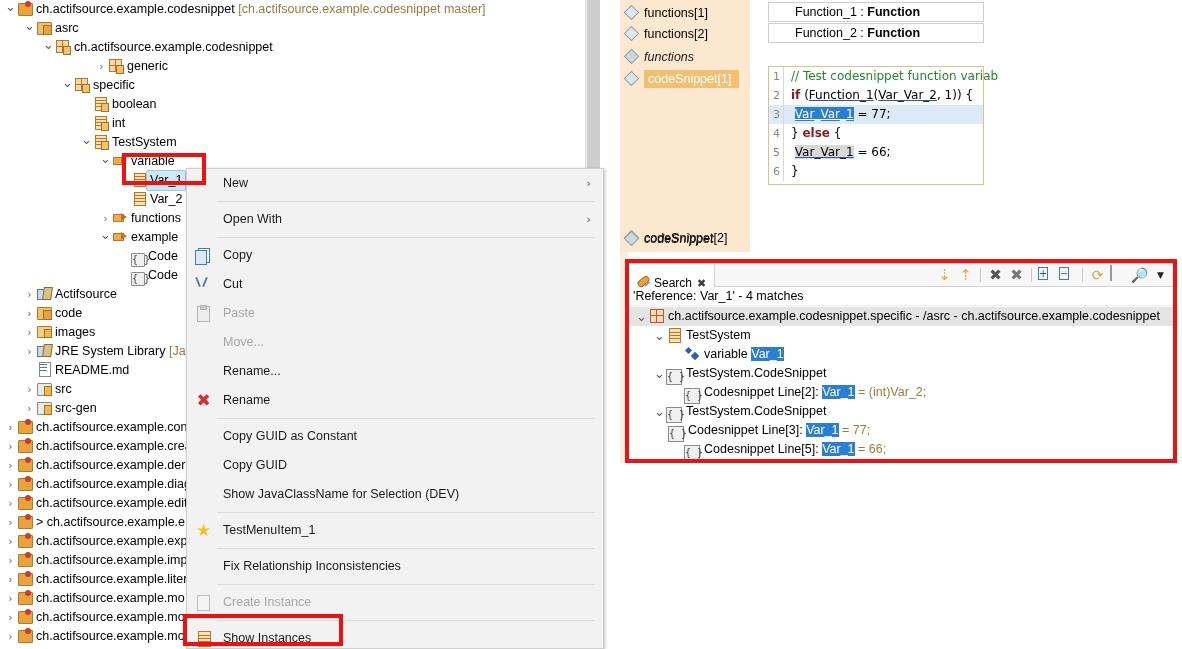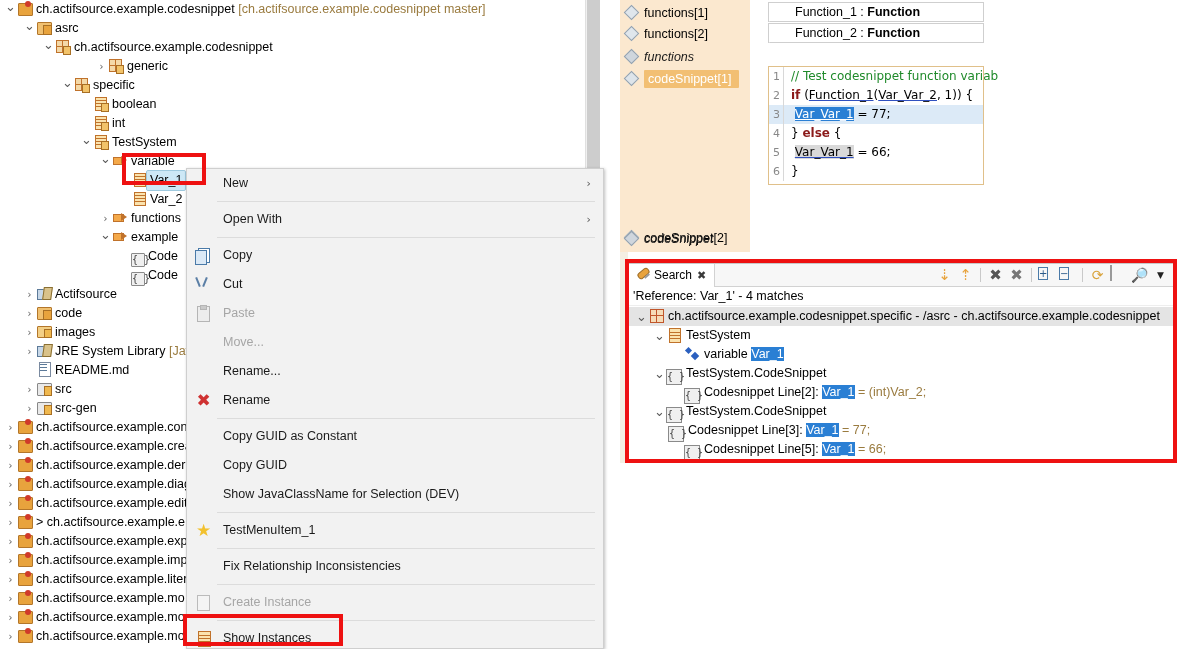--- a/index.html
+++ b/index.html
@@ -244,21 +244,21 @@
   
   #search-view {
     position:absolute; left:628px; top:263px; width:548px; height:198px;
     background:#fff; border:1px solid #c8c8c8;
   }
   #search-tabbar {
     position:relative; height:23px; background:#f7f7f7;
     border-bottom:1px solid #d2d2d2;
   }
   #search-tab {
-    position:absolute; left:0; top:0; height:23px; padding:0 8px 0 6px;
+    position:absolute; left:0; top:0; height:23px; padding:8px 8px 0 6px;
     background:#fff; border-right:1px solid #d2d2d2;
     line-height:23px; font-size:12px; white-space:nowrap;text-align:center;
   }
   .tab-pin { display:inline-block; width:16px; height:14px; position:relative; vertical-align:-3px; margin-right:3px;}
   .tab-pin::before{content:"";position:absolute;left:2px;top:2px;width:11px;height:5px;background:#e8a33d;border:1px solid #9d6a22;transform:rotate(-40deg);border-radius:3px;}
   .tab-pin::after{content:"";position:absolute;left:9px;top:7px;width:6px;height:2px;background:#9b9b9b;transform:rotate(-40deg);}
   .tab-x { color:#3a3a3a; font-size:11px; margin-left:5px; font-family:"DejaVu Sans", sans-serif;}
 
   #search-toolbar { position:absolute; right:4px; top:2px; height:20px; }
   .tb { display:inline-block; width:17px; height:18px; position:relative; margin:0 2px; vertical-align:top; }

